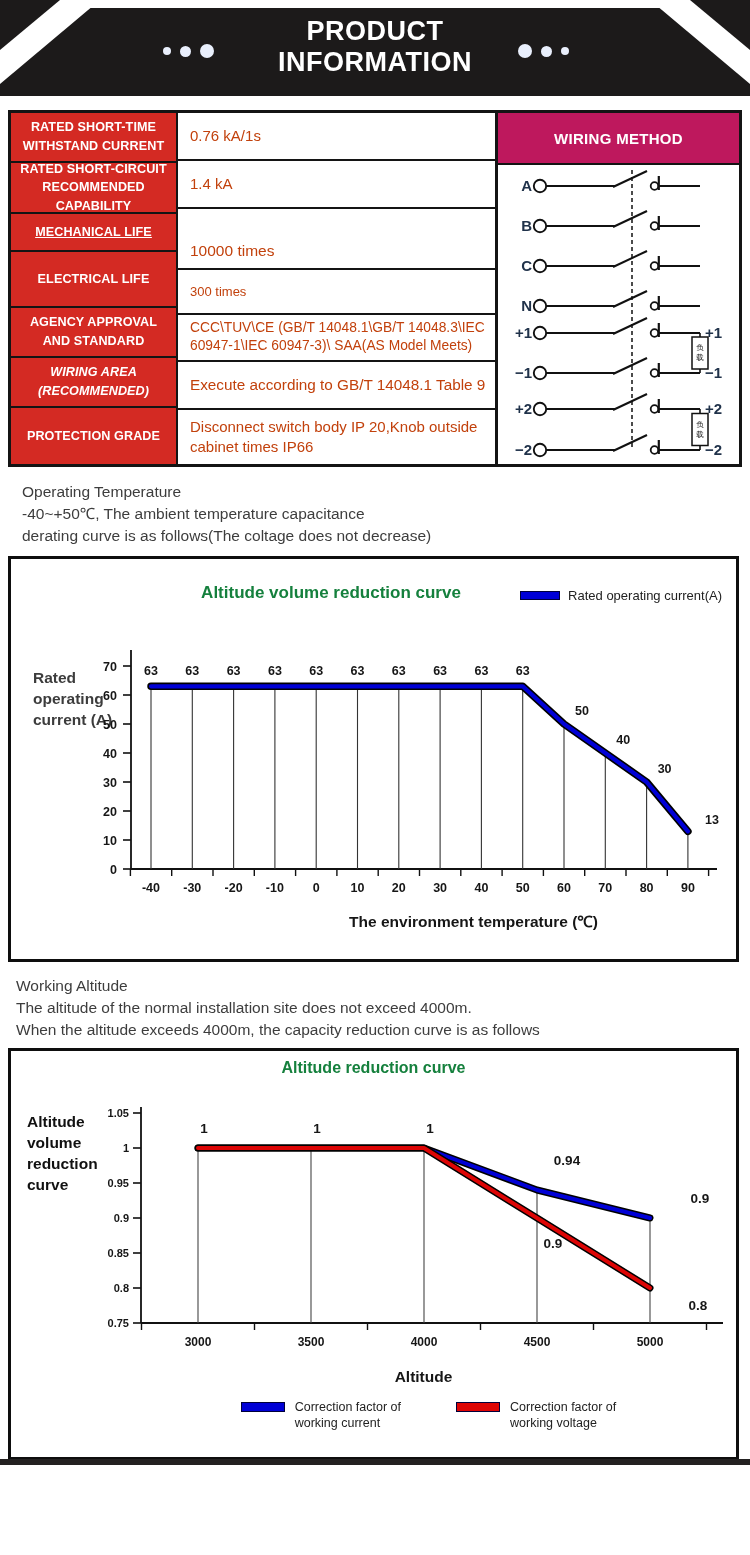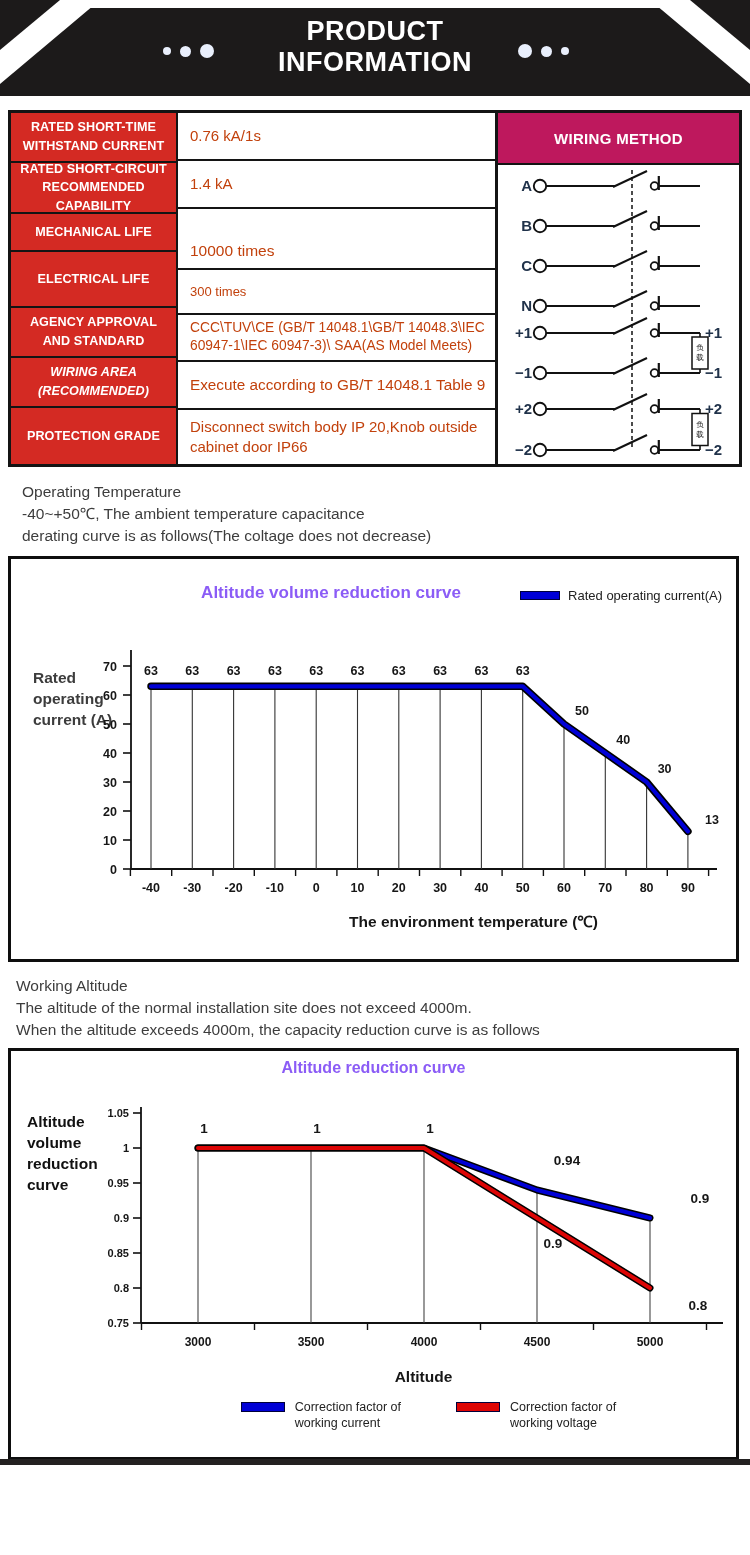--- a/index.html
+++ b/index.html
@@ -37,21 +37,21 @@
                color:#fff;font-weight:bold;font-size:15px;display:flex;align-items:center;justify-content:center;
                letter-spacing:.3px;}
   
   .note{position:absolute;color:#3d3d3d;font-size:15.5px;line-height:22px;}
   .note1{top:481px;left:22px;}
   .note2{top:975px;left:16px;}
   
   .chartbox{position:absolute;left:8px;width:731px;box-sizing:border-box;border:3px solid #0e0e0e;background:#fff;}
   .chart1{top:556px;height:406px;}
   .chart2{top:1048px;height:412px;}
-  .c-title{position:absolute;font-weight:bold;color:#8b5cf6;text-align:center;}
+  .c-title{position:absolute;font-weight:bold;color:#15803d;text-align:center;}
   .c1-title{top:24px;left:60px;width:520px;font-size:17px;}
   .c2-title{top:8px;left:0;width:725px;font-size:16px;}
   .c1-legend{position:absolute;top:29px;right:14px;display:flex;align-items:center;gap:8px;}
   .swatch{width:38px;height:7px;border:1px solid #00003a;display:inline-block;}
   .c1-legend span.lg-label{font-size:13px;color:#222;}
   .ylabel{position:absolute;font-weight:bold;line-height:21px;}
   .c1-ylabel{top:108px;left:22px;font-size:15.5px;color:#3c3c3c;}
   .c2-ylabel{top:60px;left:16px;font-size:15.5px;color:#111;}
   .xlabel{position:absolute;font-weight:bold;text-align:center;color:#161616;}
   .c1-xlabel{top:351px;left:200px;right:0;font-size:15.5px;}
@@ -96,21 +96,21 @@
   <div class="spec">
     <div class="col-labels" id="col-labels">
         <div class="lbl-cell" style="height: 52px;">
           <div>RATED SHORT-TIME</div>
           <div>WITHSTAND CURRENT</div>
         </div>
         <div class="lbl-cell" style="height: 51px;">
           <div>RATED SHORT-CIRCUIT</div>
           <div>RECOMMENDED CAPABILITY</div>
         </div>
-        <div class="lbl-cell" style="height: 39px;">
+        <div class="lbl-cell" style="height: 39px; text-decoration: underline;">
           <div>MECHANICAL LIFE</div>
         </div>
         <div class="lbl-cell" style="height: 58px;">
           <div>ELECTRICAL LIFE</div>
         </div>
         <div class="lbl-cell" style="height: 51px;">
           <div>AGENCY APPROVAL</div>
           <div>AND STANDARD</div>
         </div>
         <div class="lbl-cell" style="height: 52px; font-style: italic;">
@@ -134,21 +134,21 @@
         <div class="val-cell" style="height: 48px; font-size: 13px;">
           <span>300 times</span>
         </div>
         <div class="val-cell" style="height: 51px; font-size: 13.8px;">
           <span>CCC\TUV\CE (GB/T 14048.1\GB/T 14048.3\IEC 60947-1\IEC 60947-3)\ SAA(AS Model Meets)</span>
         </div>
         <div class="val-cell" style="height: 52px; font-size: 15.3px;">
           <span>Execute according to GB/T 14048.1 Table 9</span>
         </div>
         <div class="val-cell no-bb" style="height: 58px; font-size: 15px;">
-          <span>Disconnect switch body IP 20,Knob outside cabinet door IP66</span>
+          <span>Disconnect switch body IP 20,Knob outside cabinet times IP66</span>
         </div>
       </div>
     <div class="col-wiring">
       <div class="wiring-head">WIRING METHOD</div>
       <svg id="wiring-svg" width="239" height="299" viewBox="0 0 239 299">
           <line x1="134" y1="5" x2="134" y2="285" stroke="#111" stroke-width="1.5" stroke-dasharray="4 3"></line>
           <text x="34" y="26" text-anchor="end" font-size="15" font-weight="600" fill="#20324a">A</text>
           <circle cx="42" cy="21" r="6.2" fill="#fff" stroke="#111" stroke-width="1.9"></circle>
           <line x1="48.5" y1="21" x2="117" y2="21" stroke="#111" stroke-width="1.8"></line>
           <line x1="115" y1="22" x2="149" y2="6" stroke="#111" stroke-width="2"></line>

